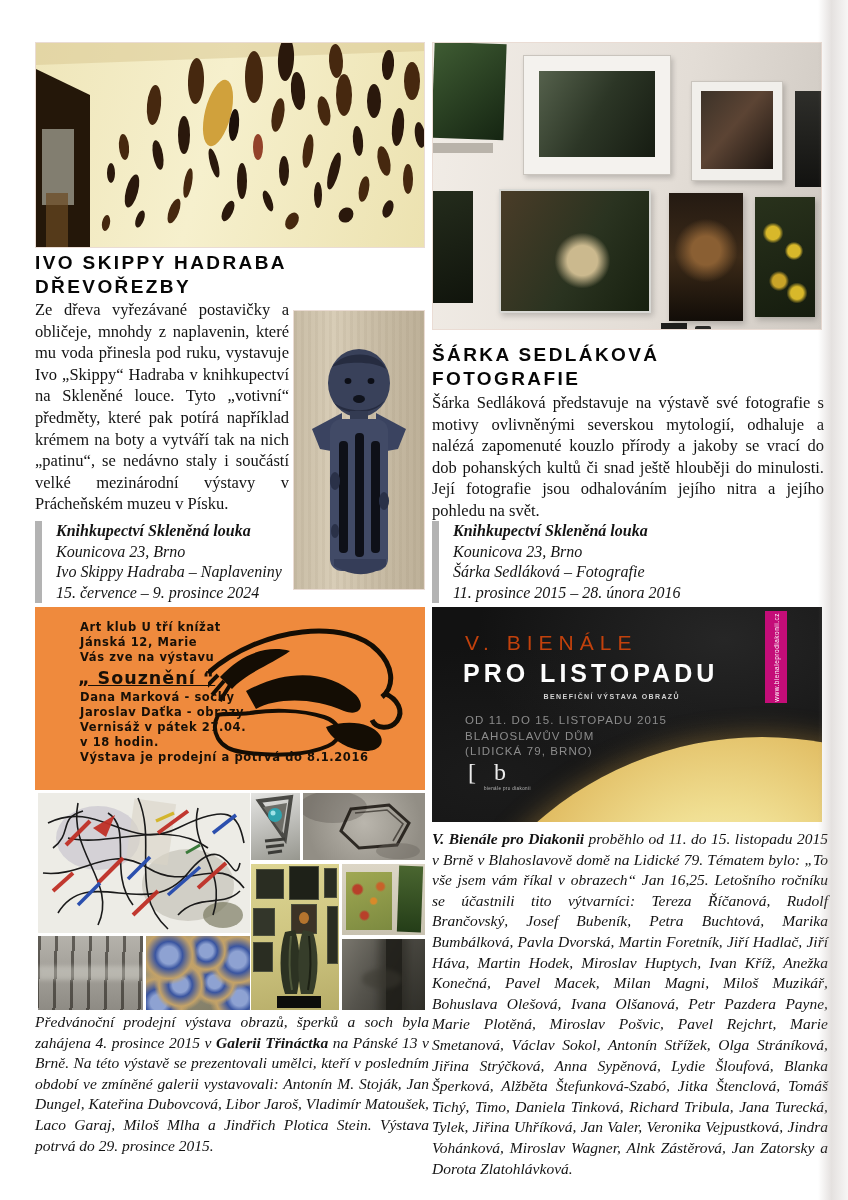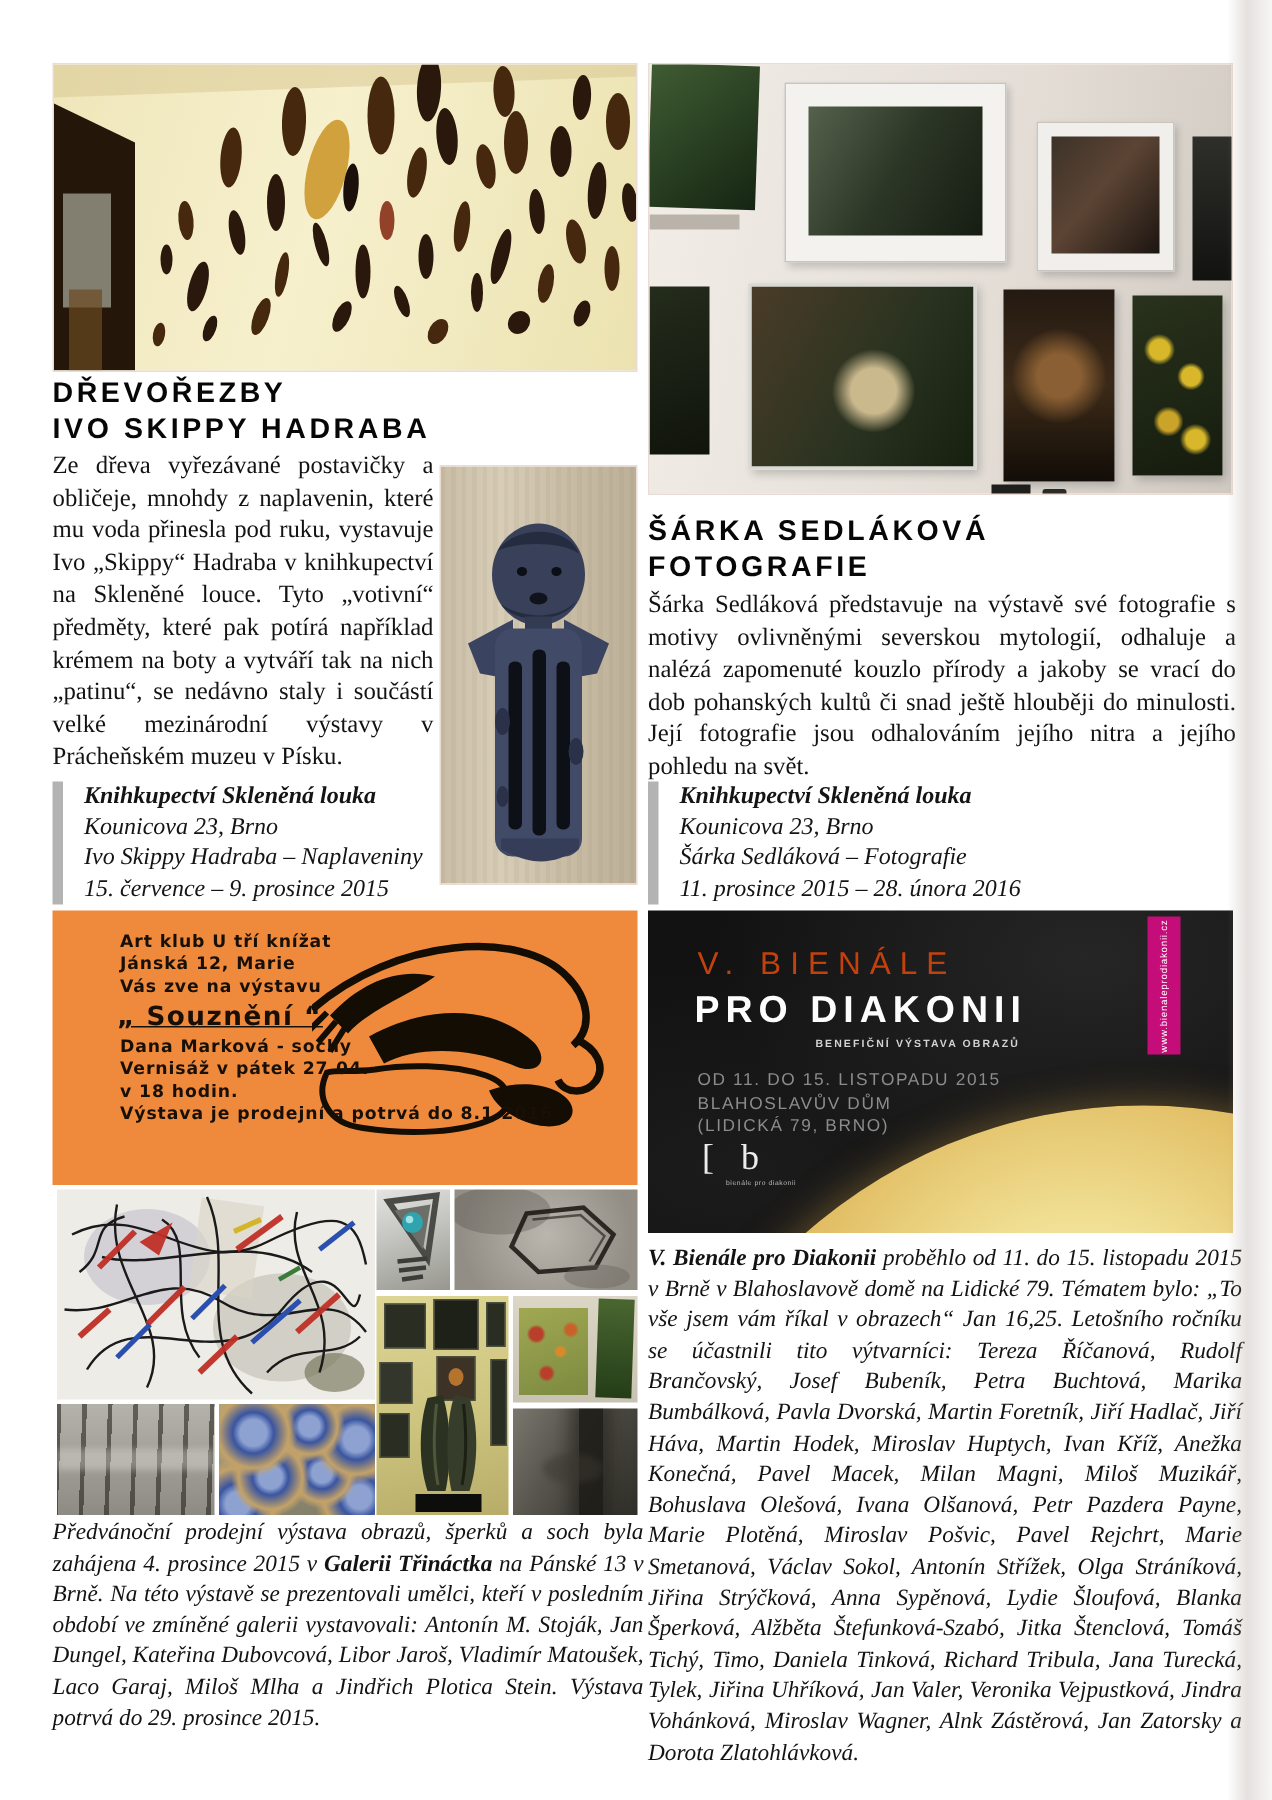--- a/index.html
+++ b/index.html
@@ -144,22 +144,22 @@
         <ellipse cx="70" cy="180" rx="4" ry="8" fill="#46280f" transform="rotate(10 70 180)"></ellipse>
         <ellipse cx="75" cy="130" rx="4" ry="10" fill="#2a180c" transform="rotate(0 75 130)"></ellipse>
         <ellipse cx="250" cy="16" rx="8" ry="22" fill="#2a180c" transform="rotate(3 250 16)"></ellipse>
         <ellipse cx="300" cy="18" rx="7" ry="17" fill="#46280f" transform="rotate(-3 300 18)"></ellipse>
         <ellipse cx="352" cy="22" rx="6" ry="15" fill="#2a180c" transform="rotate(4 352 22)"></ellipse>
       </g>
   </svg>
 </div>
 
 <div class="abs h-art" style="left:35px;top:251px;">
+  <div>IVO SKIPPY HADRABA</div>
   <div>DŘEVOŘEZBY</div>
-  <div>IVO SKIPPY HADRABA</div>
 </div>
 
 <div class="abs photo sculpt" style="left:293px;top:310px;width:132px;height:280px;">
   <svg width="130" height="278" viewBox="0 0 130 278">
     <ellipse cx="65" cy="72" rx="31" ry="34" fill="#39415a"></ellipse>
     <path d="M38,56 C48,40 84,38 92,58 C80,50 52,50 38,56 Z" fill="#262c40"></path>
     <path d="M40,92 C56,102 78,102 90,90 C82,104 50,106 40,92 Z" fill="#262c40"></path>
     <ellipse cx="54" cy="70" rx="3.4" ry="3" fill="#0c0e16"></ellipse>
     <ellipse cx="77" cy="70" rx="3.4" ry="3" fill="#0c0e16"></ellipse>
     <ellipse cx="65" cy="88" rx="6" ry="4" fill="#10131c"></ellipse>
@@ -178,39 +178,40 @@
 </div>
 
 <div class="abs bodytxt" style="left:35px;top:299px;width:254px;">Ze dřeva vyřezávané postavičky a obličeje, mnohdy z naplavenin, které mu voda přinesla pod ruku, vystavuje Ivo „Skippy“ Hadraba v knihkupectví na Skleněné louce. Tyto „votivní“ předměty, které pak potírá například krémem na boty a vytváří tak na nich „patinu“, se nedávno staly i součástí velké mezinárodní výstavy v Prácheňském muzeu v Písku.</div>
 
 <div class="abs info" style="left:35px;top:521px;width:252px;height:82px;">
   <div class="bar"></div>
   <div class="lines">
     <div class="venue">Knihkupectví Skleněná louka</div>
     <div>Kounicova 23, Brno</div>
     <div>Ivo Skippy Hadraba – Naplaveniny</div>
-    <div>15. července – 9. prosince 2015</div>
+    <div>15. července – 9. prosince 2024</div>
   </div>
 </div>
 
 <div class="abs flyer" style="left:35px;top:607px;width:390px;height:183px;">
   <svg class="abs" style="right:2px;top:6px;z-index:1;" width="215" height="170" viewBox="0 0 215 170">
     <path d="M0,60 C55,12 140,6 170,38 C184,52 188,72 174,84" fill="none" stroke="#140d04" stroke-width="5"></path>
     <path d="M12,64 C34,40 60,32 82,38 C66,50 38,60 24,76 Z" fill="#140d04"></path>
     <path d="M10,62 L-2,74 M16,68 L4,82 M22,72 L12,88" stroke="#140d04" stroke-width="4" fill="none"></path>
     <path d="M38,78 C80,55 122,58 148,82 C158,93 152,104 136,98 C104,84 68,85 48,96 Z" fill="#140d04"></path>
     <path d="M10,102 C2,118 10,136 34,139 C66,144 100,142 120,133 C136,126 134,110 116,104 C92,96 60,97 42,100 C26,102 16,100 10,102 Z" fill="none" stroke="#140d04" stroke-width="4"></path>
     <path d="M118,114 C140,106 164,110 172,122 C178,132 168,141 150,137 C136,134 122,125 118,114 Z" fill="#140d04"></path>
     <path d="M176,80 C190,86 196,98 189,108 C182,117 168,116 164,107" fill="none" stroke="#140d04" stroke-width="5"></path>
   </svg>
   <div class="fl">Art klub U tří knížat</div>
   <div class="fl">Jánská 12, Marie</div>
   <div class="fl">Vás zve na výstavu</div>
   <div class="fl ftitle">„ Souznění “</div>
   <div class="fl">Dana Marková - sochy</div>
+  <div class="fl">Jaroslav Daťka - obrazy</div>
   <div class="fl">Vernisáž v pátek 27.04.</div>
   <div class="fl">v 18 hodin.</div>
   <div class="fl">Výstava je prodejní a potrvá do 8.1.2016</div>
 </div>
 
 <div class="abs collage" style="left:35px;top:793px;width:390px;height:217px;">
 
   <div class="tile" style="left:3px;top:0;width:212px;height:140px;background:#edece6;">
     <svg width="212" height="140" viewBox="0 0 212 140">
       <ellipse cx="60" cy="45" rx="42" ry="32" fill="#c9c6cf" opacity="0.7"></ellipse>
@@ -352,21 +353,21 @@
     <div>Kounicova 23, Brno</div>
     <div>Šárka Sedláková – Fotografie</div>
     <div>11. prosince 2015 – 28. února 2016</div>
   </div>
 </div>
 
 <div class="abs poster" style="left:432px;top:607px;width:390px;height:215px;">
   <div class="tex"></div>
   <div class="planet"></div>
   <div class="abs p-top" style="left:33px;top:24px;">V. BIENÁLE</div>
-  <div class="abs p-main" style="left:31px;top:52px;">PRO DIAKONII</div>
+  <div class="abs p-main" style="left:31px;top:52px;">PRO LISTOPADU</div>
   <div class="abs p-sub" style="left:33px;top:86px;width:215px;">BENEFIČNÍ VÝSTAVA OBRAZŮ</div>
   <div class="abs p-date" style="left:33px;top:106px;">
     <div>OD 11. DO 15. LISTOPADU 2015</div>
     <div>BLAHOSLAVŮV DŮM</div>
     <div>(LIDICKÁ 79, BRNO)</div>
   </div>
   <div class="abs" style="left:36px;top:152px;">
     <div class="p-logo">[ b</div>
     <div class="p-logosub" style="margin-left:16px;">bienále pro diakonii</div>
   </div>

